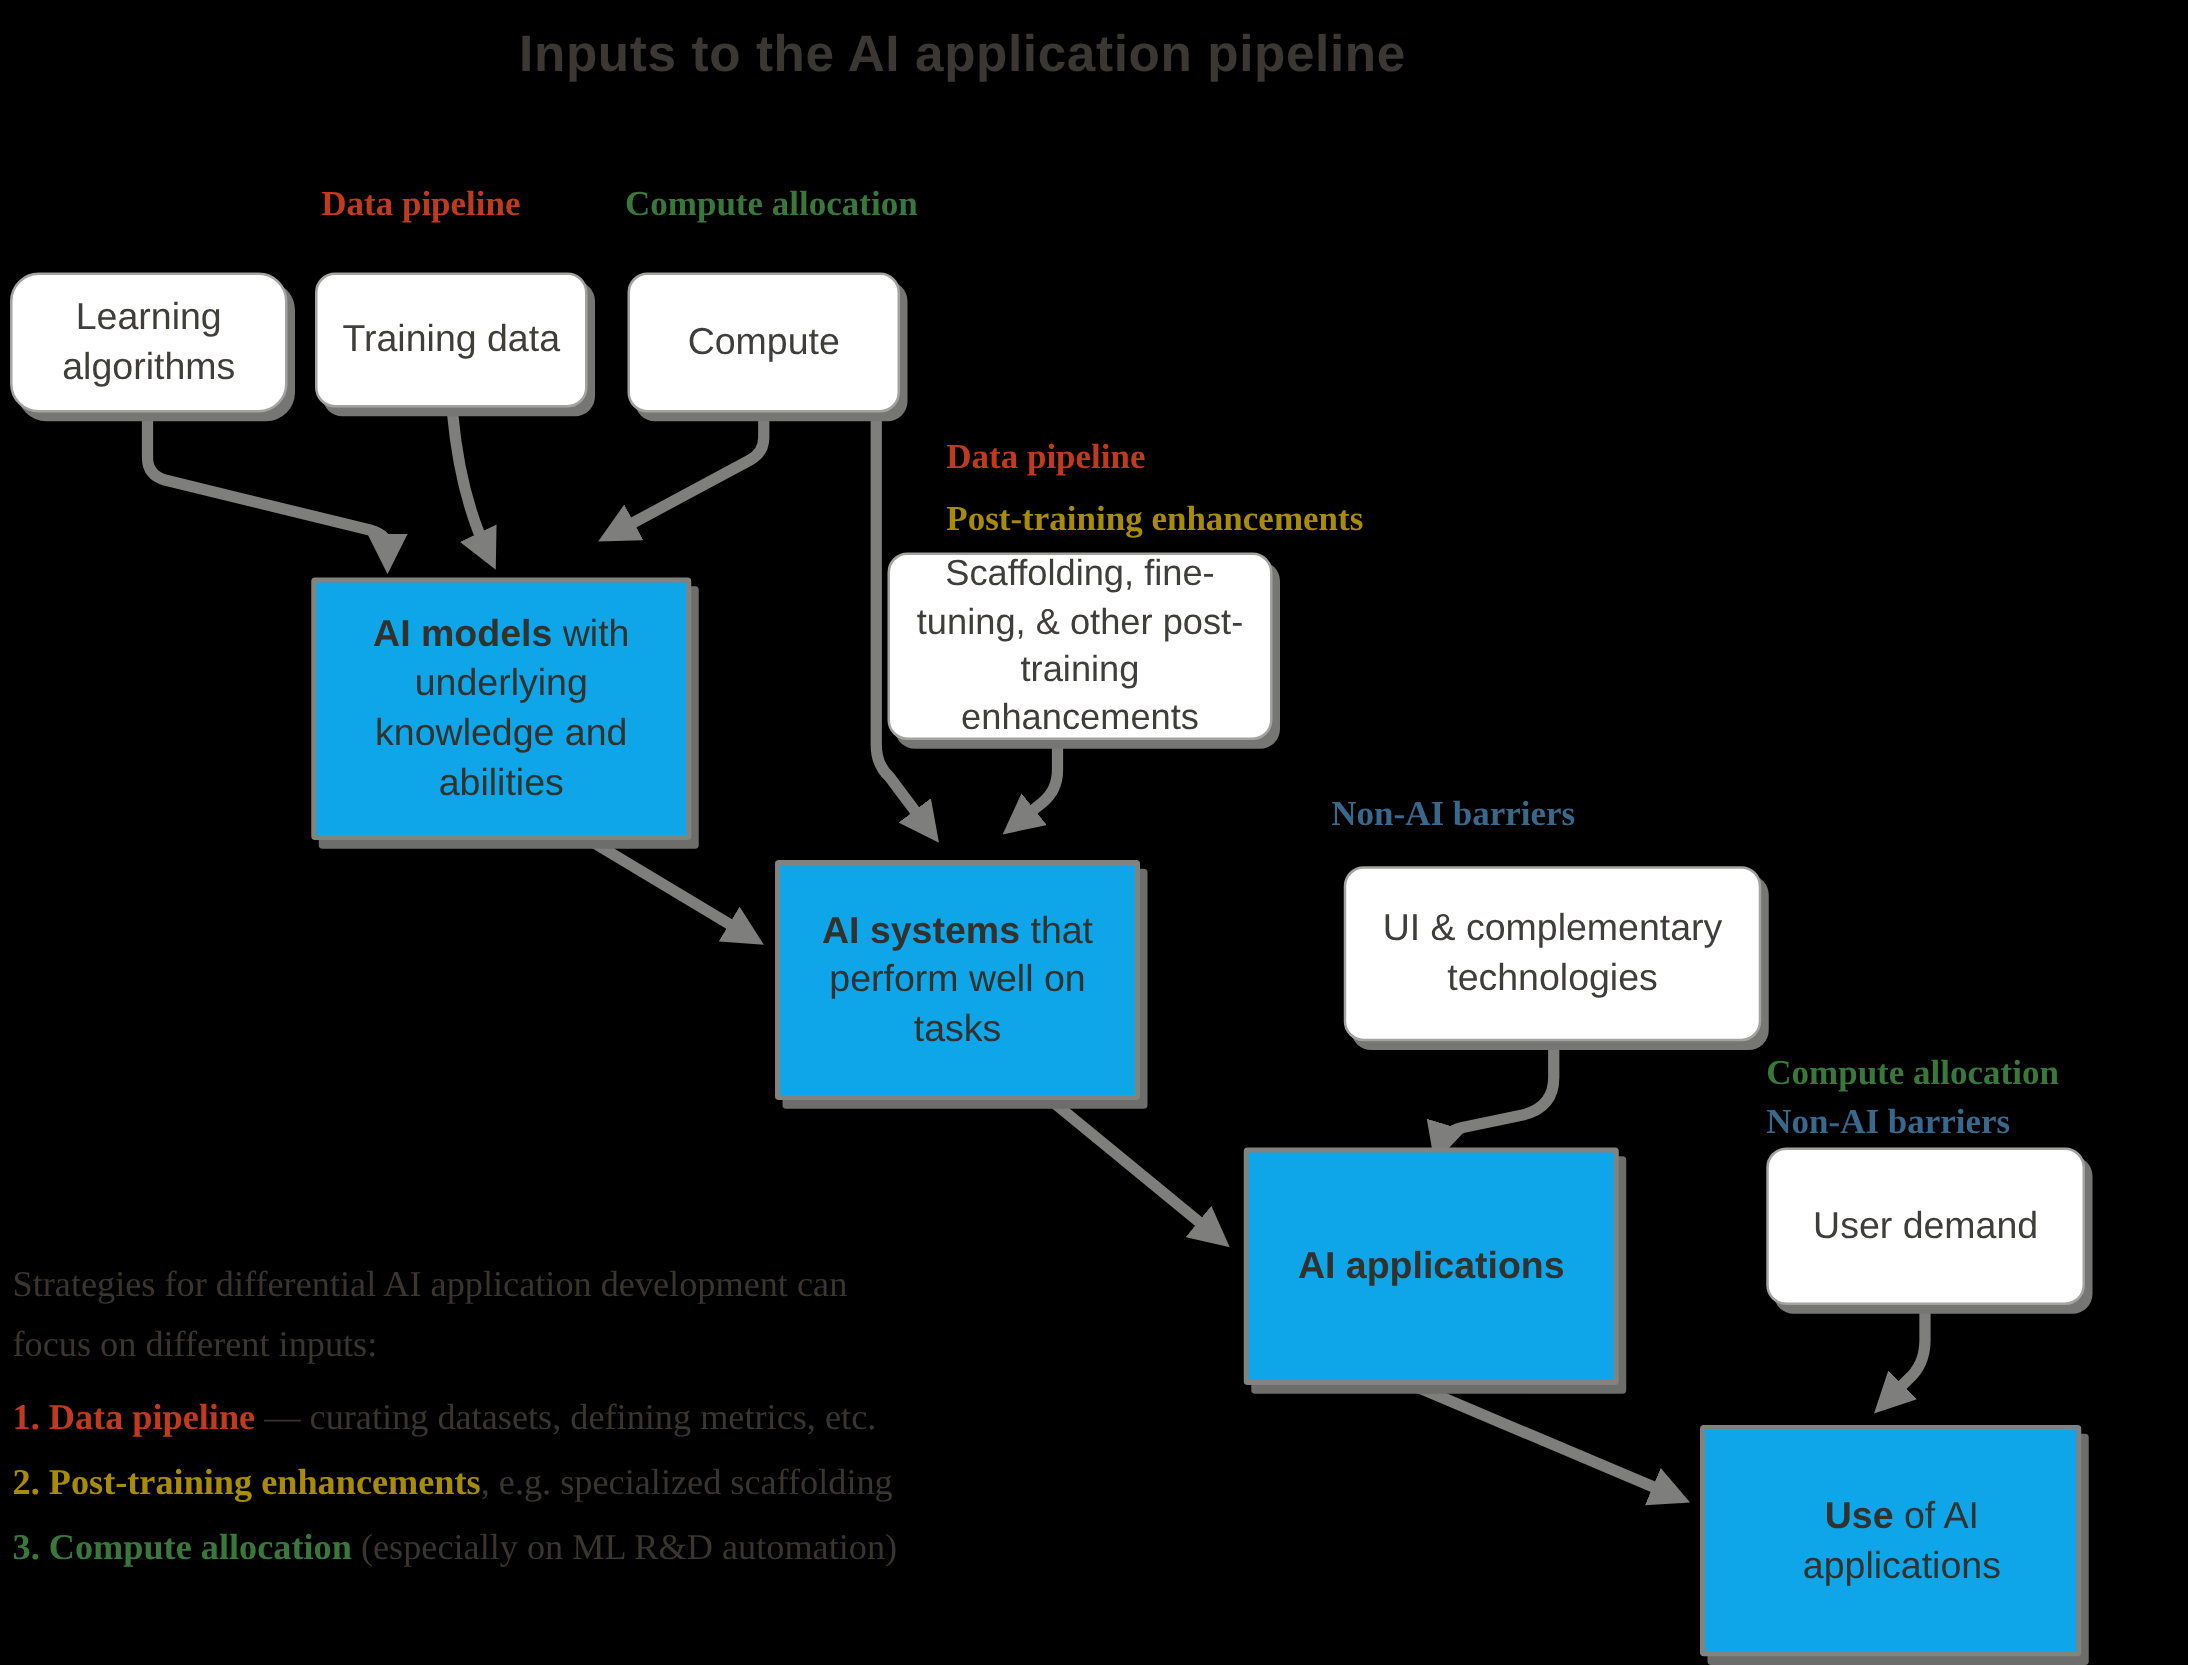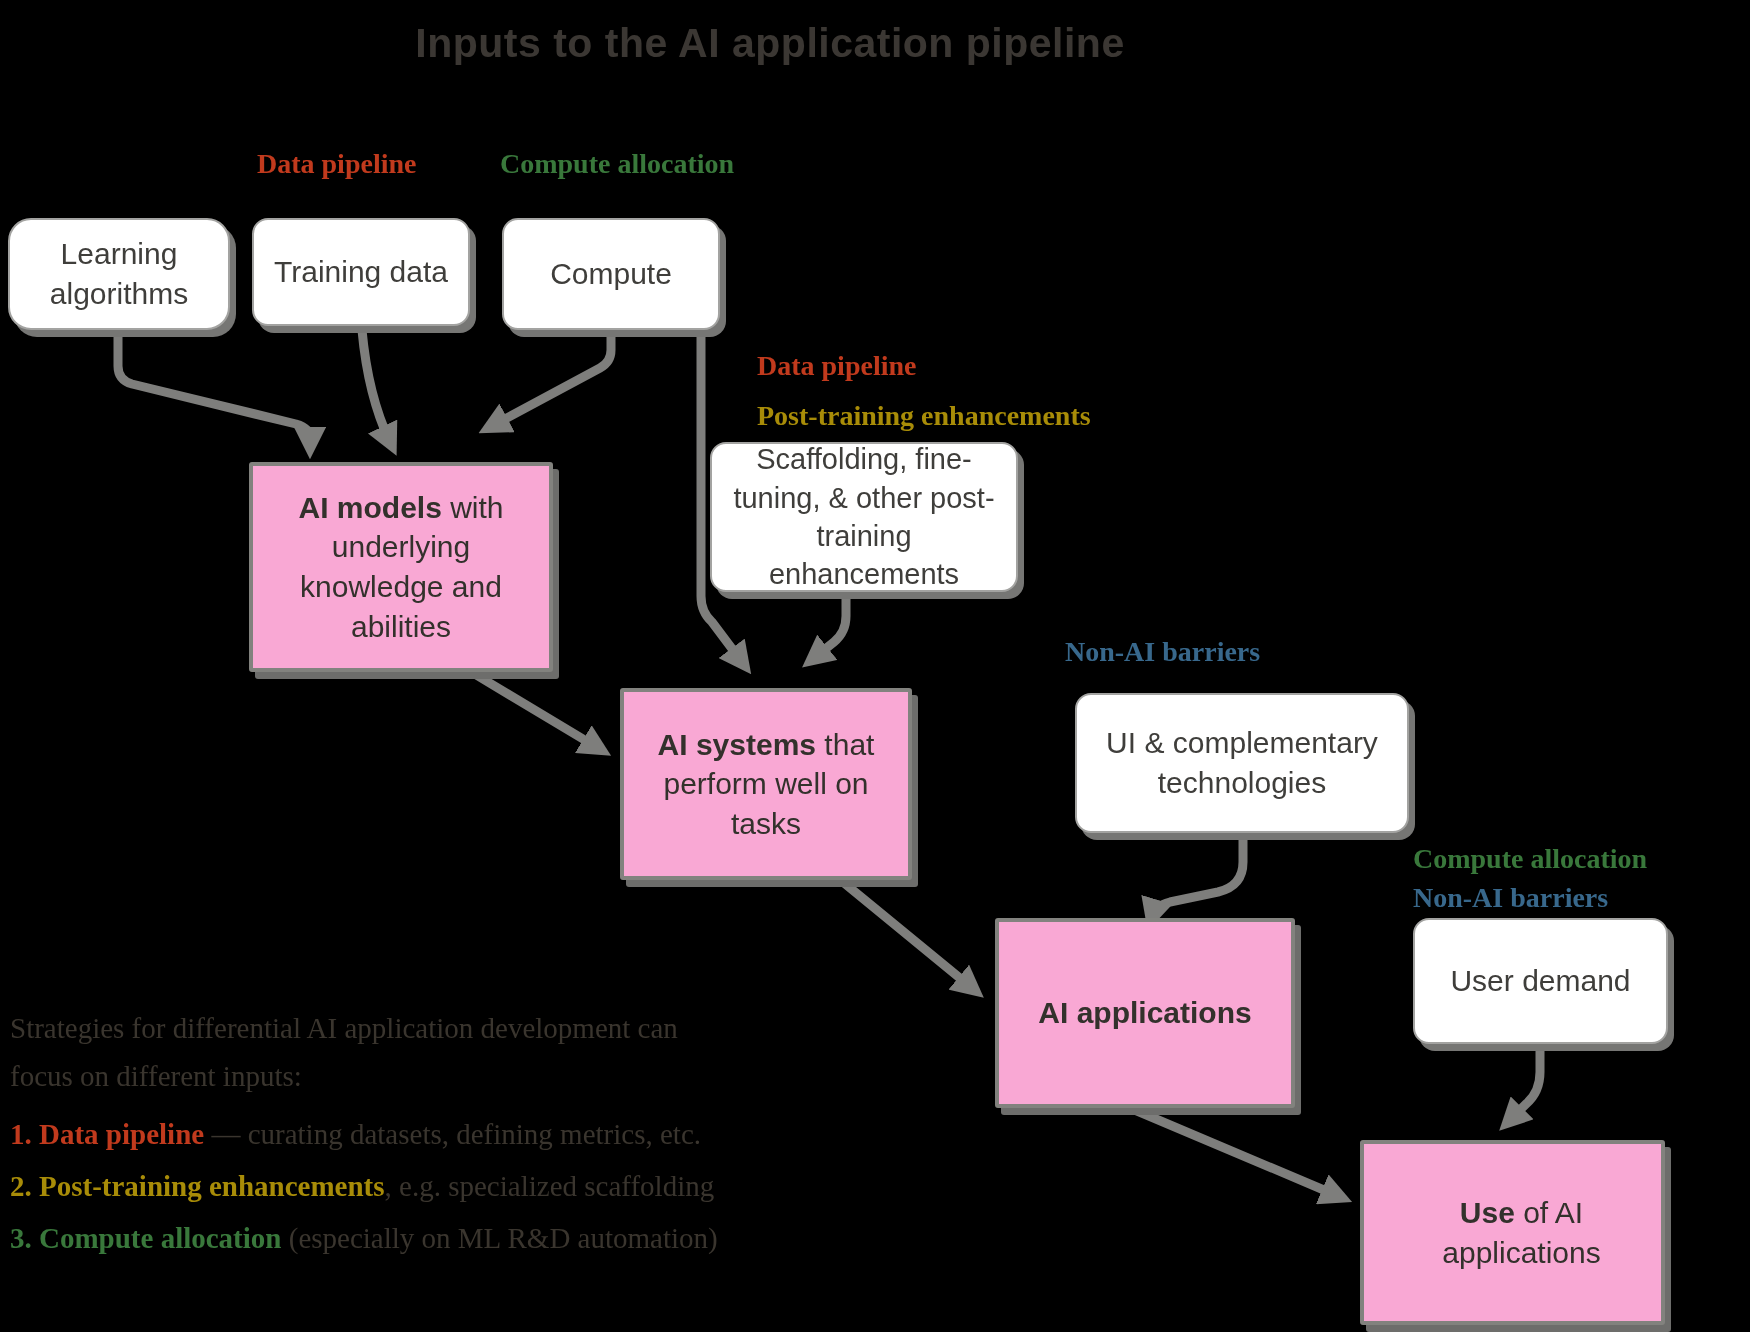--- a/index.html
+++ b/index.html
@@ -11,21 +11,21 @@
        font-weight:bold;font-size:28px;white-space:nowrap;}
   .c-red{color:#c13a1d;}
   .c-green{color:#39783b;}
   .c-gold{color:#a88c08;}
   .c-blue{color:#38688c;}
   .box{position:absolute;display:flex;align-items:center;justify-content:center;
        text-align:center;font-size:30px;color:#3f3e3b;line-height:1.32;
        padding:6px 10px;box-sizing:border-box;}
   .white{background:#ffffff;border:2px solid #a3a3a1;border-radius:16px;
          box-shadow:6px 7px 0 #767674;}
-  .cream{background:#f9a8d4;border:4px solid #82827e;border-radius:3px;
+  .cream{background:#0ea5e9;border:4px solid #82827e;border-radius:3px;
          box-shadow:6px 7px 0 #6d6d6b;color:#33312c;}
   .b{font-weight:bold;}
   #box-learning{left:8px;top:218px;width:222px;height:112px;border-radius:23px;}
   #box-training{left:252px;top:218px;width:218px;height:108px;}
   #box-compute{left:502px;top:218px;width:218px;height:112px;}
   #box-ai-models{left:249px;top:462px;width:304px;height:210px;}
   #box-scaffolding{left:710px;top:442px;width:308px;height:150px;font-size:29px;}
   #box-ai-systems{left:620px;top:688px;width:292px;height:192px;}
   #box-ui{left:1075px;top:693px;width:334px;height:140px;}
   #box-user-demand{left:1413px;top:918px;width:255px;height:126px;}

